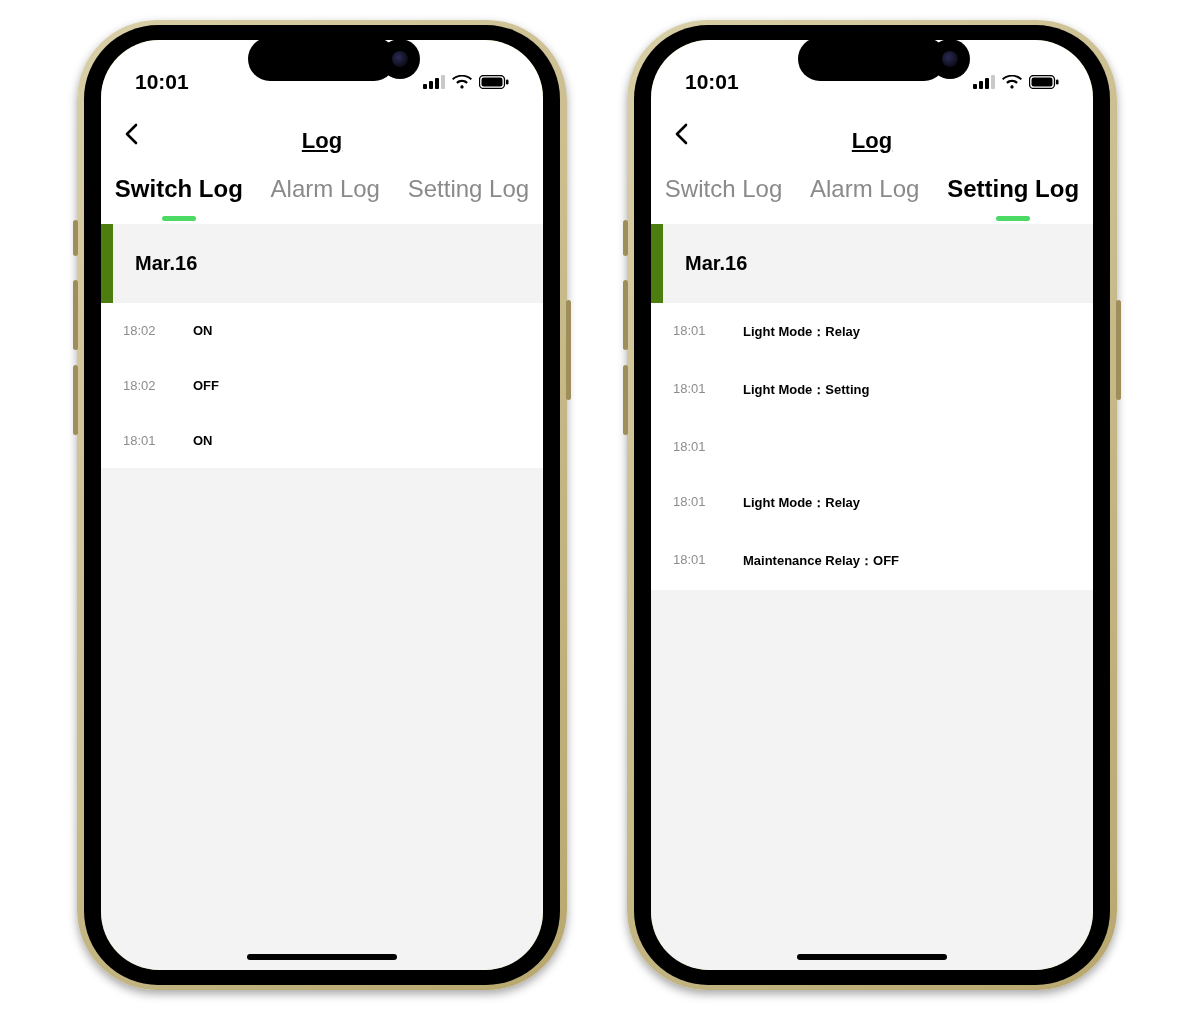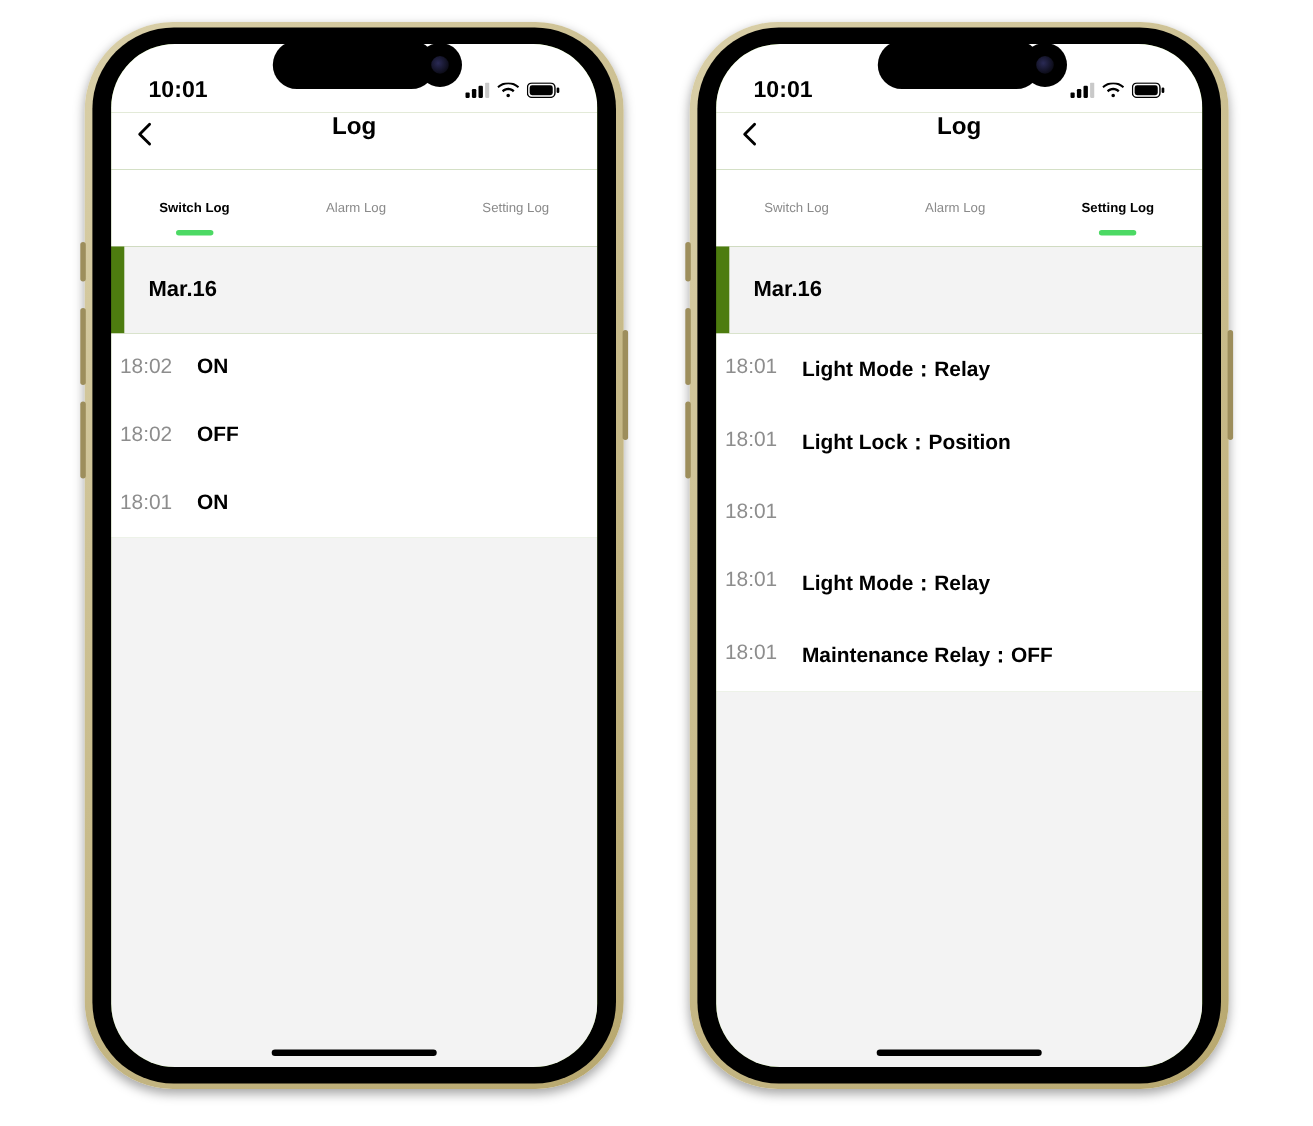--- a/index.html
+++ b/index.html
@@ -87,23 +87,24 @@
     font-weight: 600;
     position: relative;
     z-index: 10;
   }
   .status-right { display:flex; align-items:center; gap:7px; }
   .status-right svg { display:block; }
 
   .nav-bar {
     background: #fff;
     display:flex;
-    align-items:flex-start;
+    align-items:flex-end;
     height: 52px;
     position:relative;
+    text-decoration:underline;
   }
   .back-chevron {
     position:absolute;
     left: 10px;
     width: 40px; height: 40px;
     display:flex; align-items:center; justify-content:center;
     cursor:pointer;
   }
   .nav-title {
     flex:1;
@@ -115,21 +116,21 @@
 
   .tabs {
     background:#fff;
     display:flex;
     justify-content: space-around;
     height: 70px;
     align-items: center;
     position:relative;
   }
   .tab {
-    font-size: 12px;
+    font-size: 24px;
     color: #8a8a8a;
     font-weight: 500;
     position: relative;
     padding: 8px 4px;
     cursor:pointer;
   }
   .tab.active { color:#000; font-weight:700; }
   .tab.active::after {
     content:"";
     position:absolute;
@@ -146,23 +147,23 @@
     background:#f3f3f3;
     padding: 28px 22px;
     font-size: 20px;
     font-weight:600;
     color:#000;
     margin-left:12px;
   }
   .log-list { background:#fff; }
   .log-row {
     display:flex;
-    padding: 20px 8px;
+    padding: 20px 22px;
     gap: 18px;
-    font-size: 19px;
+    font-size: 13px;
   }
   .log-time { color:#8d8d8d; min-width:52px; }
   .log-text { color:#000;font-weight:bold; }
   .empty-fill { flex:1; background:#f3f3f3; }
 
   .home-indicator {
     position:absolute;
     bottom: 10px;
     left: 50%;
     transform: translateX(-50%);
@@ -281,21 +282,21 @@
       <div class="tab active">Setting Log</div>
     </div>
     <div class="date-header">Mar.16</div>
     <div class="log-list">
       <div class="log-row">
         <span class="log-time">18:01</span>
         <span class="log-text">Light Mode：Relay</span>
       </div>
       <div class="log-row">
         <span class="log-time">18:01</span>
-        <span class="log-text">Light Lock：Position</span>
+        <span class="log-text">Light Mode：Setting</span>
       </div>
       <div class="log-row">
         <span class="log-time">18:01</span>
       </div>
       <div class="log-row">
         <span class="log-time">18:01</span>
         <span class="log-text">Light Mode：Relay</span>
       </div>
       <div class="log-row">
         <span class="log-time">18:01</span>

